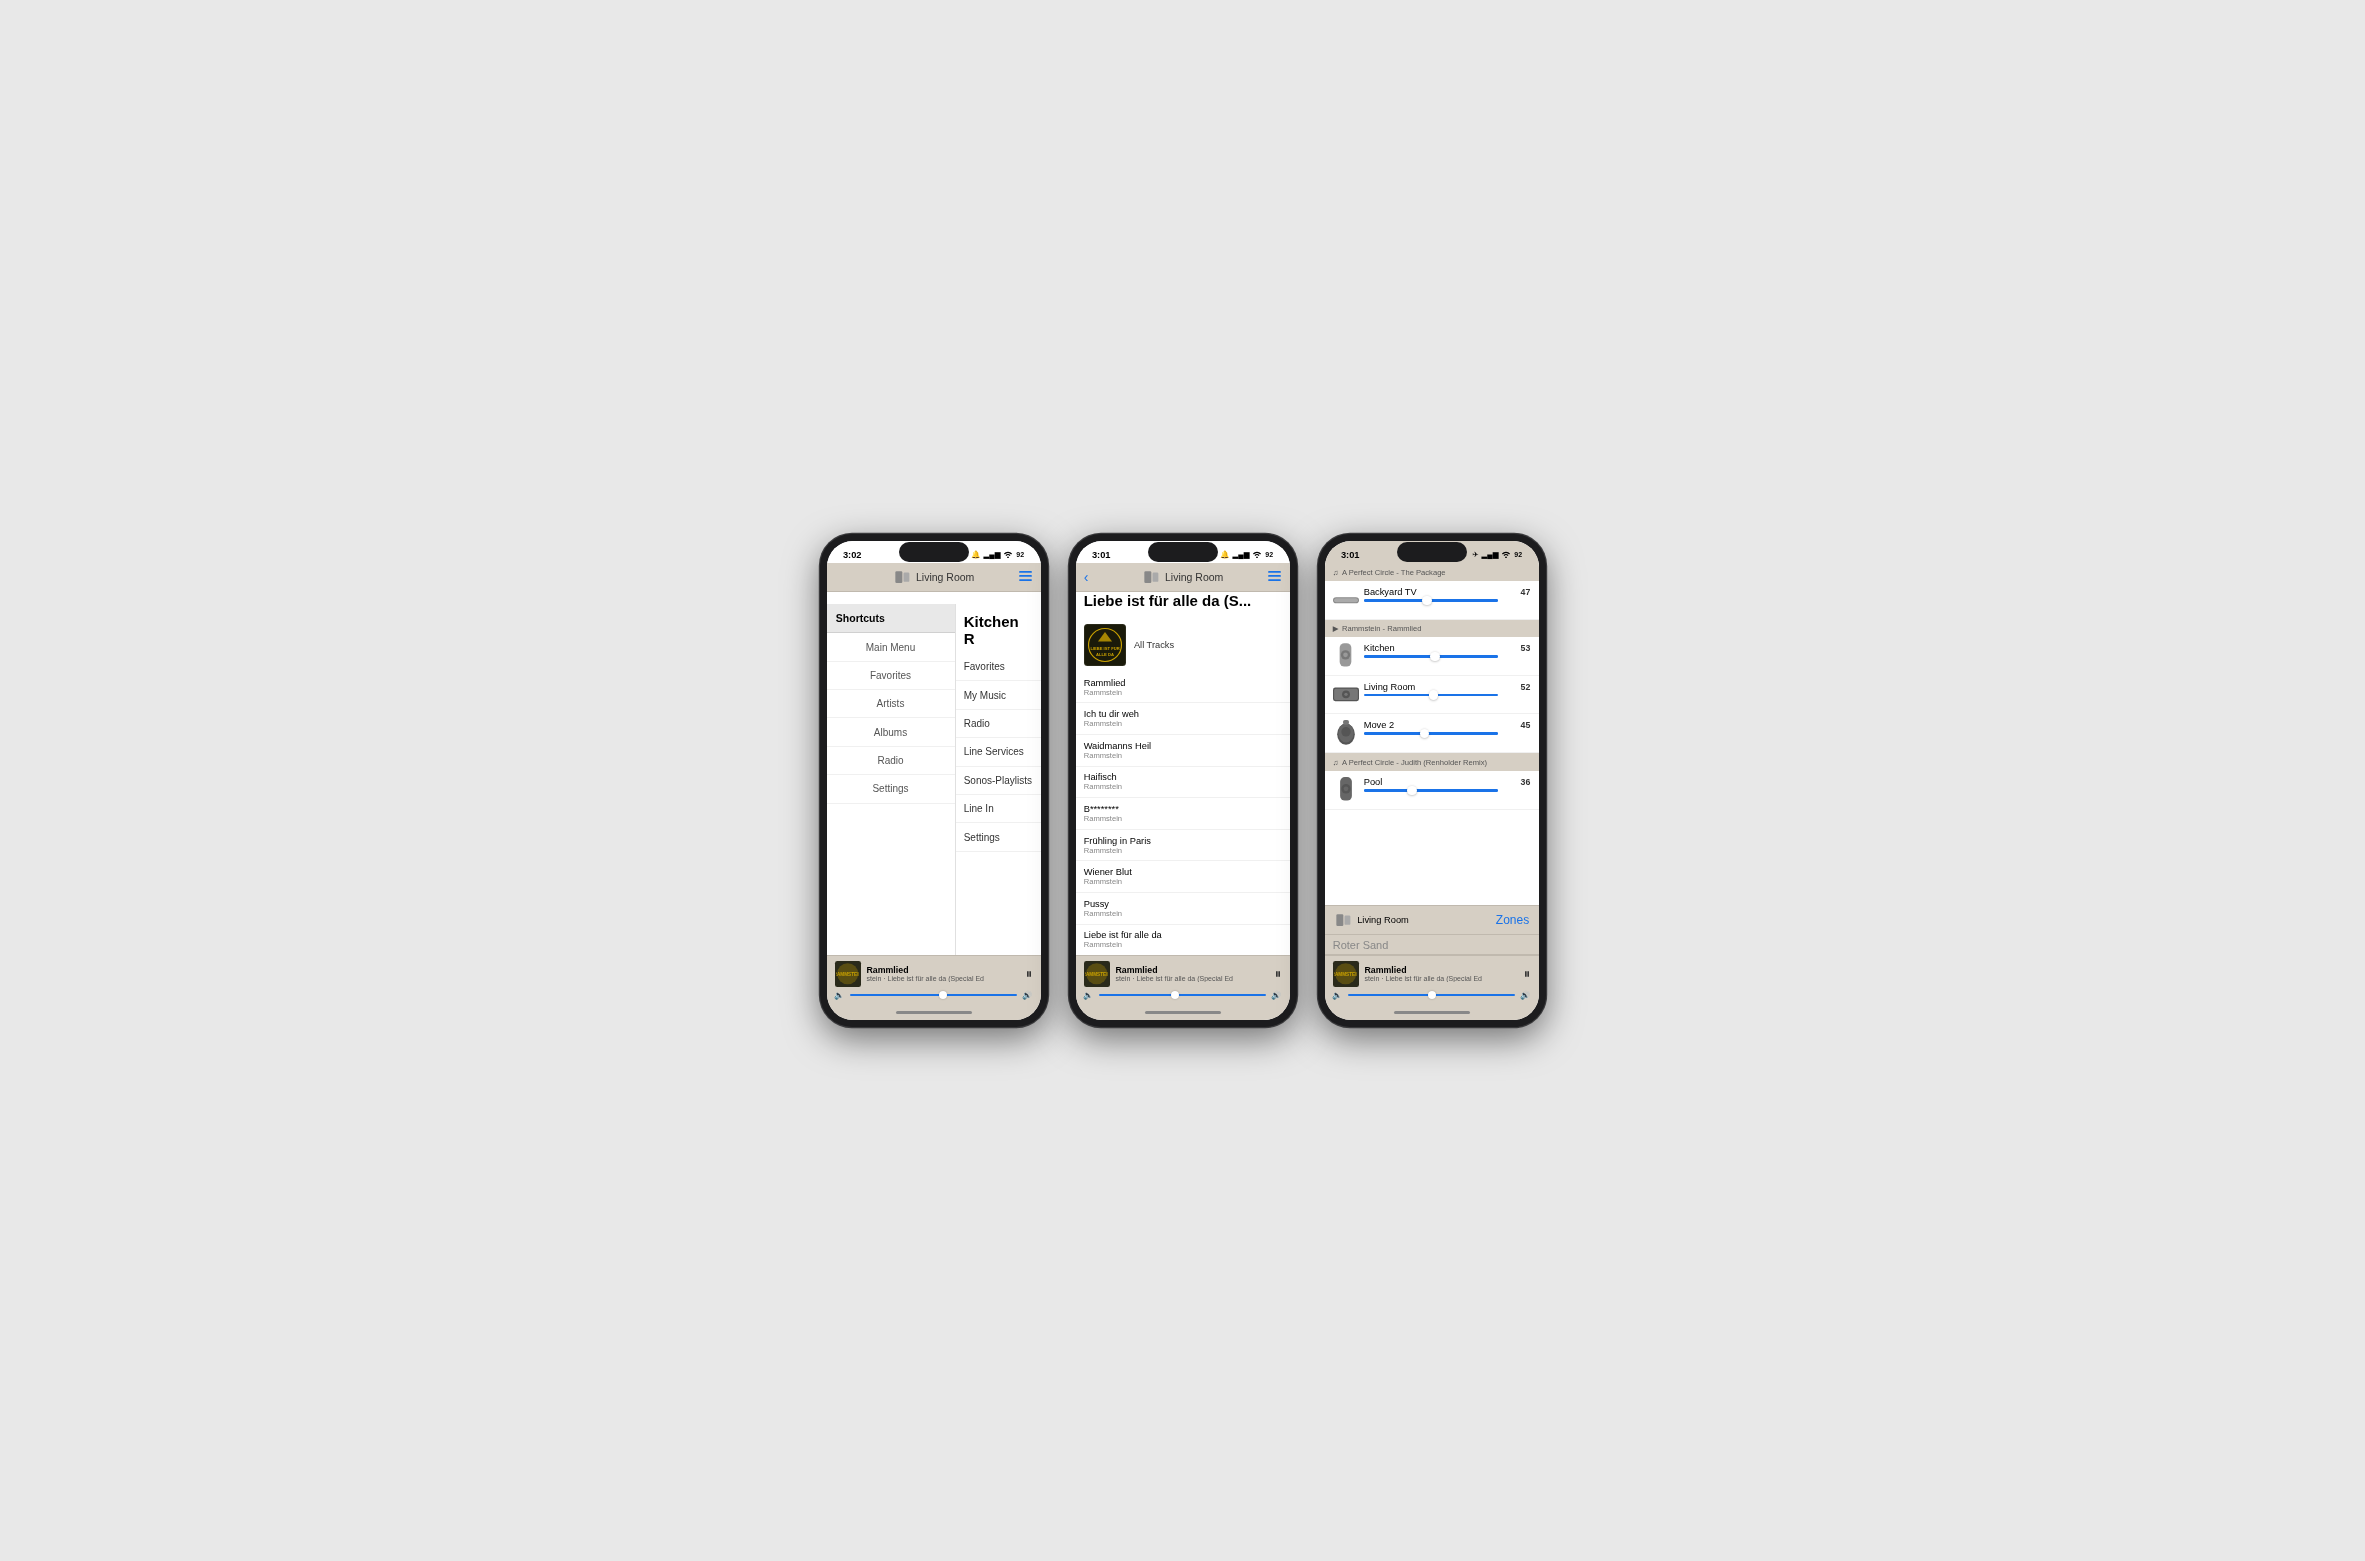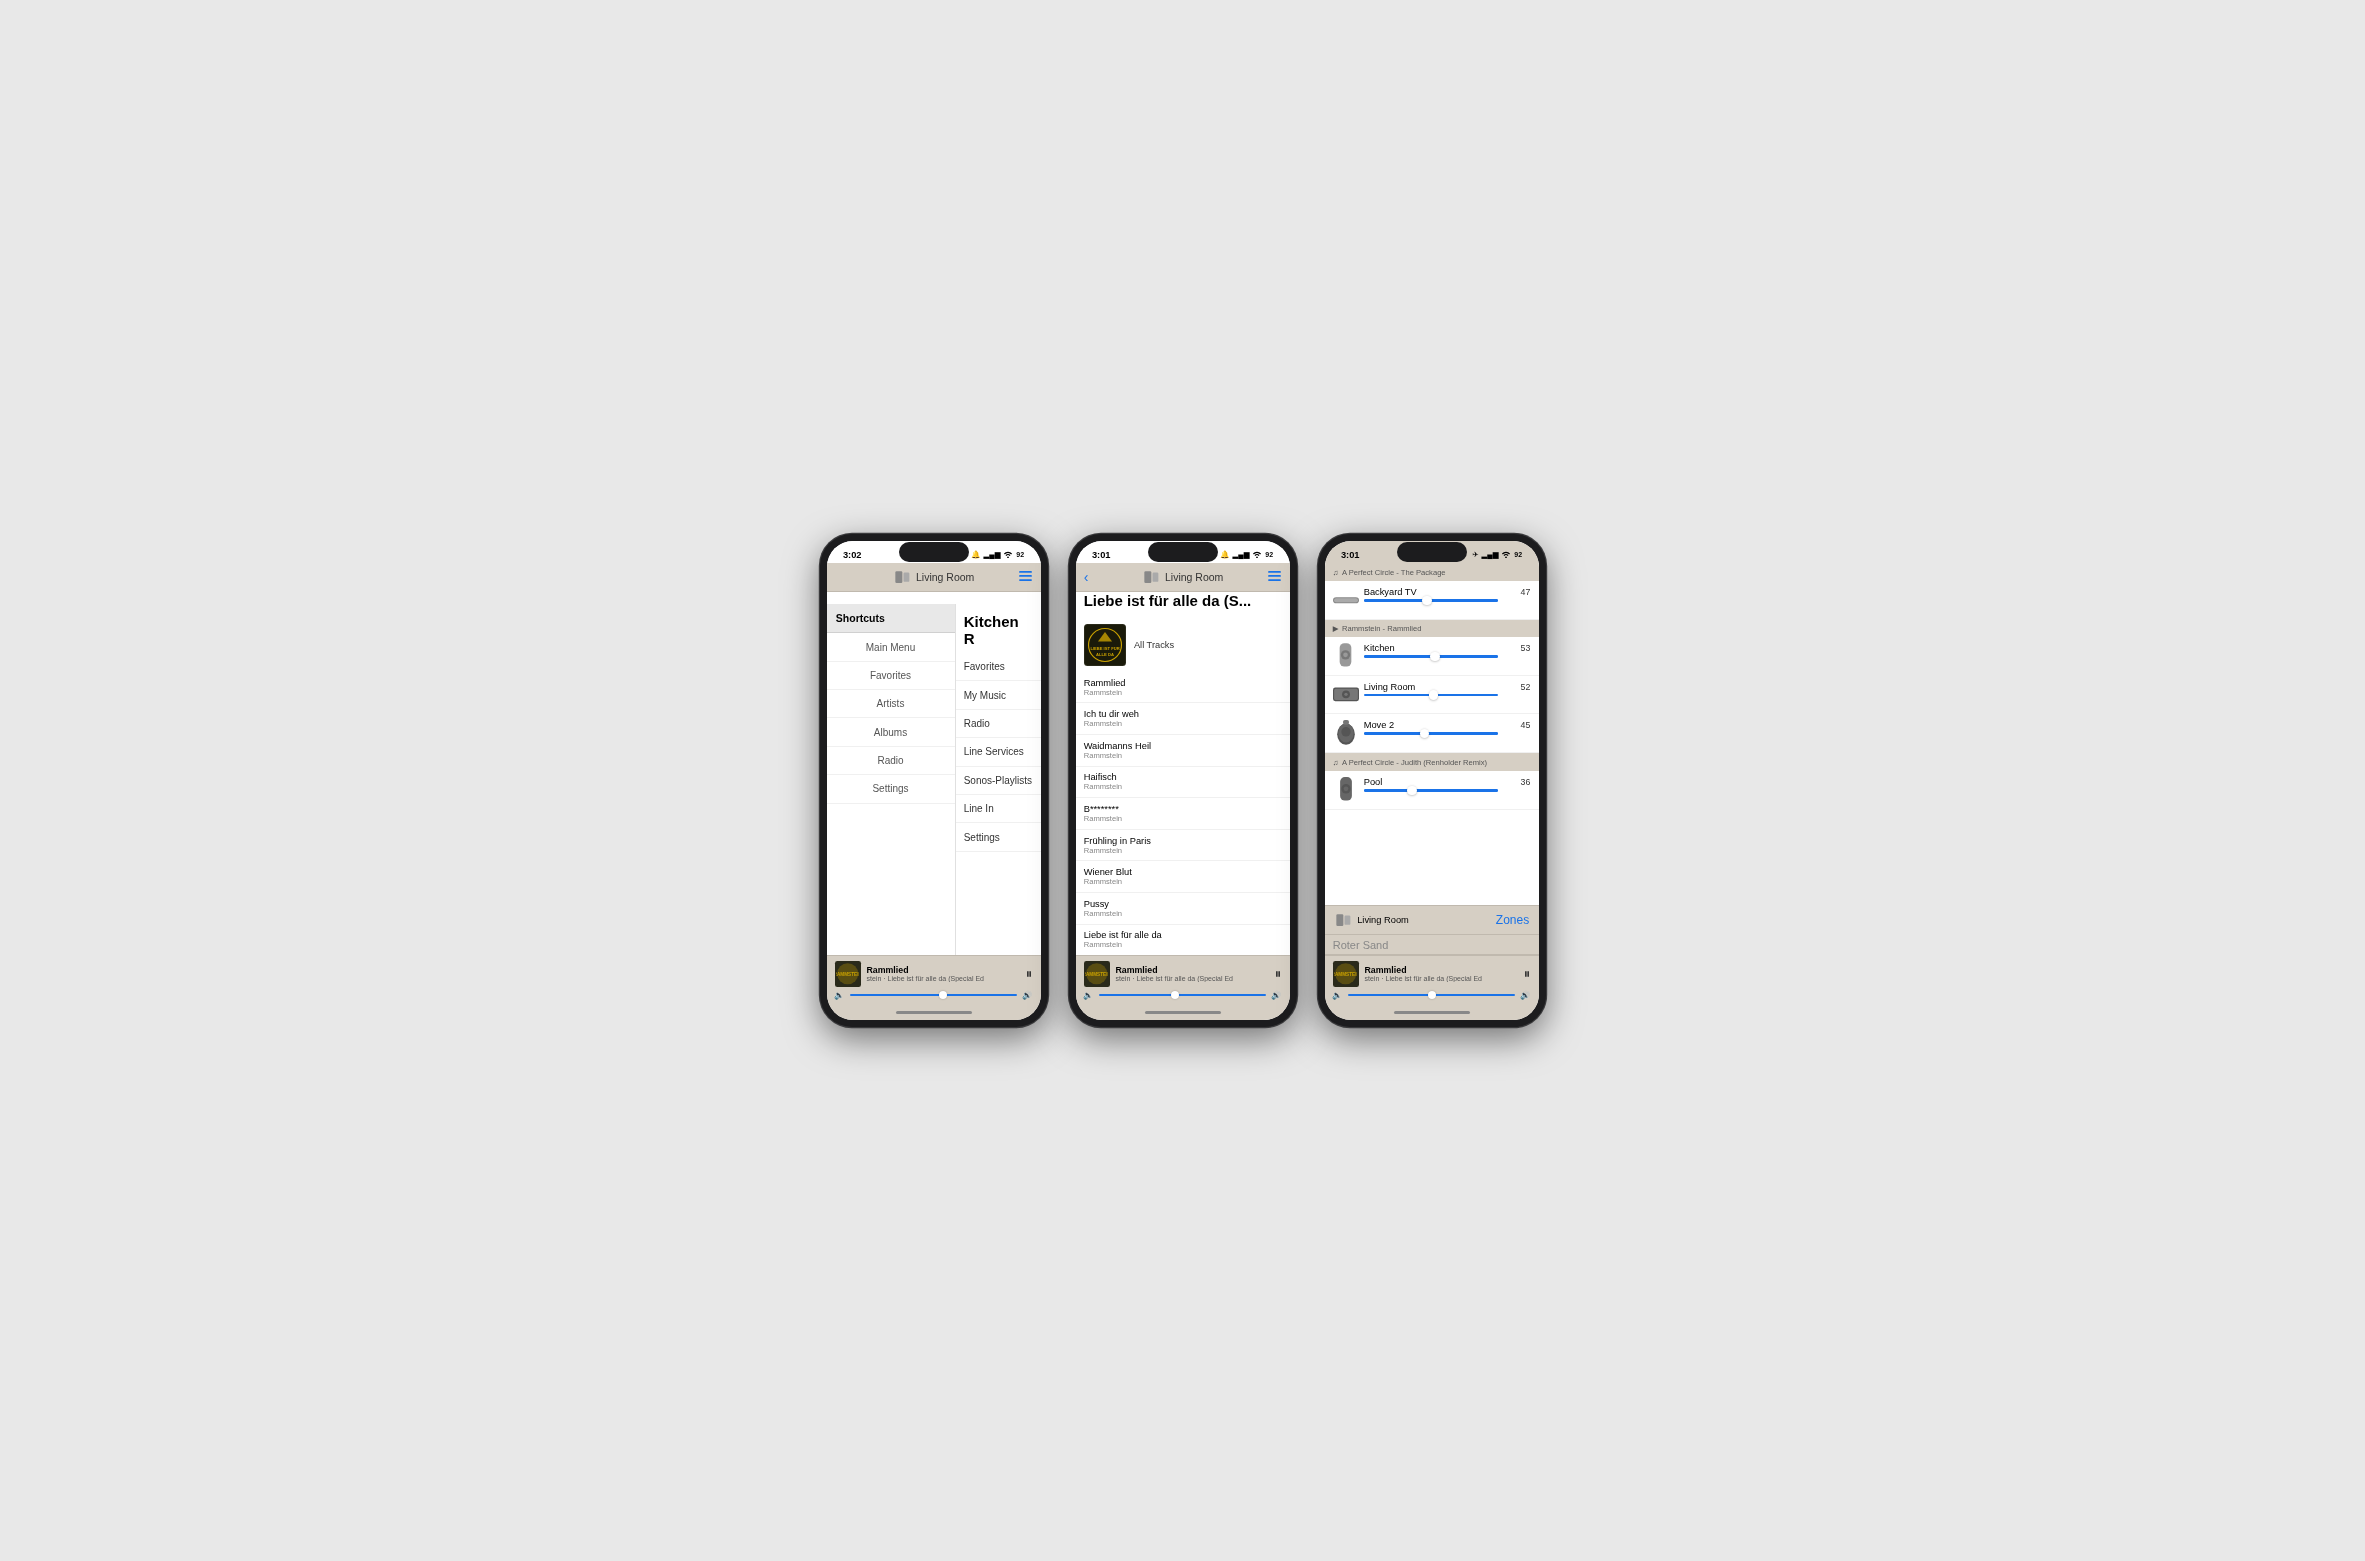--- a/index.html
+++ b/index.html
@@ -360,20 +360,21 @@
       top: -3.5px;
       box-shadow: 0 0.6px 2.3px rgba(0,0,0,0.3);
     }
     .zone-volume-number {
       font-size: 8.8px;
       color: #333;
       margin-left: 12px;
       flex-shrink: 0;
       width: 15px;
       text-align: right;
+      font-weight: bold;
     }
 
     .zones-nav-bar {
       background: #d6cfc4;
       padding: 5.8px 9.3px;
       display: flex;
       align-items: center;
       justify-content: space-between;
       flex-shrink: 0;
       border-top: 0.6px solid #c0b9ae;

